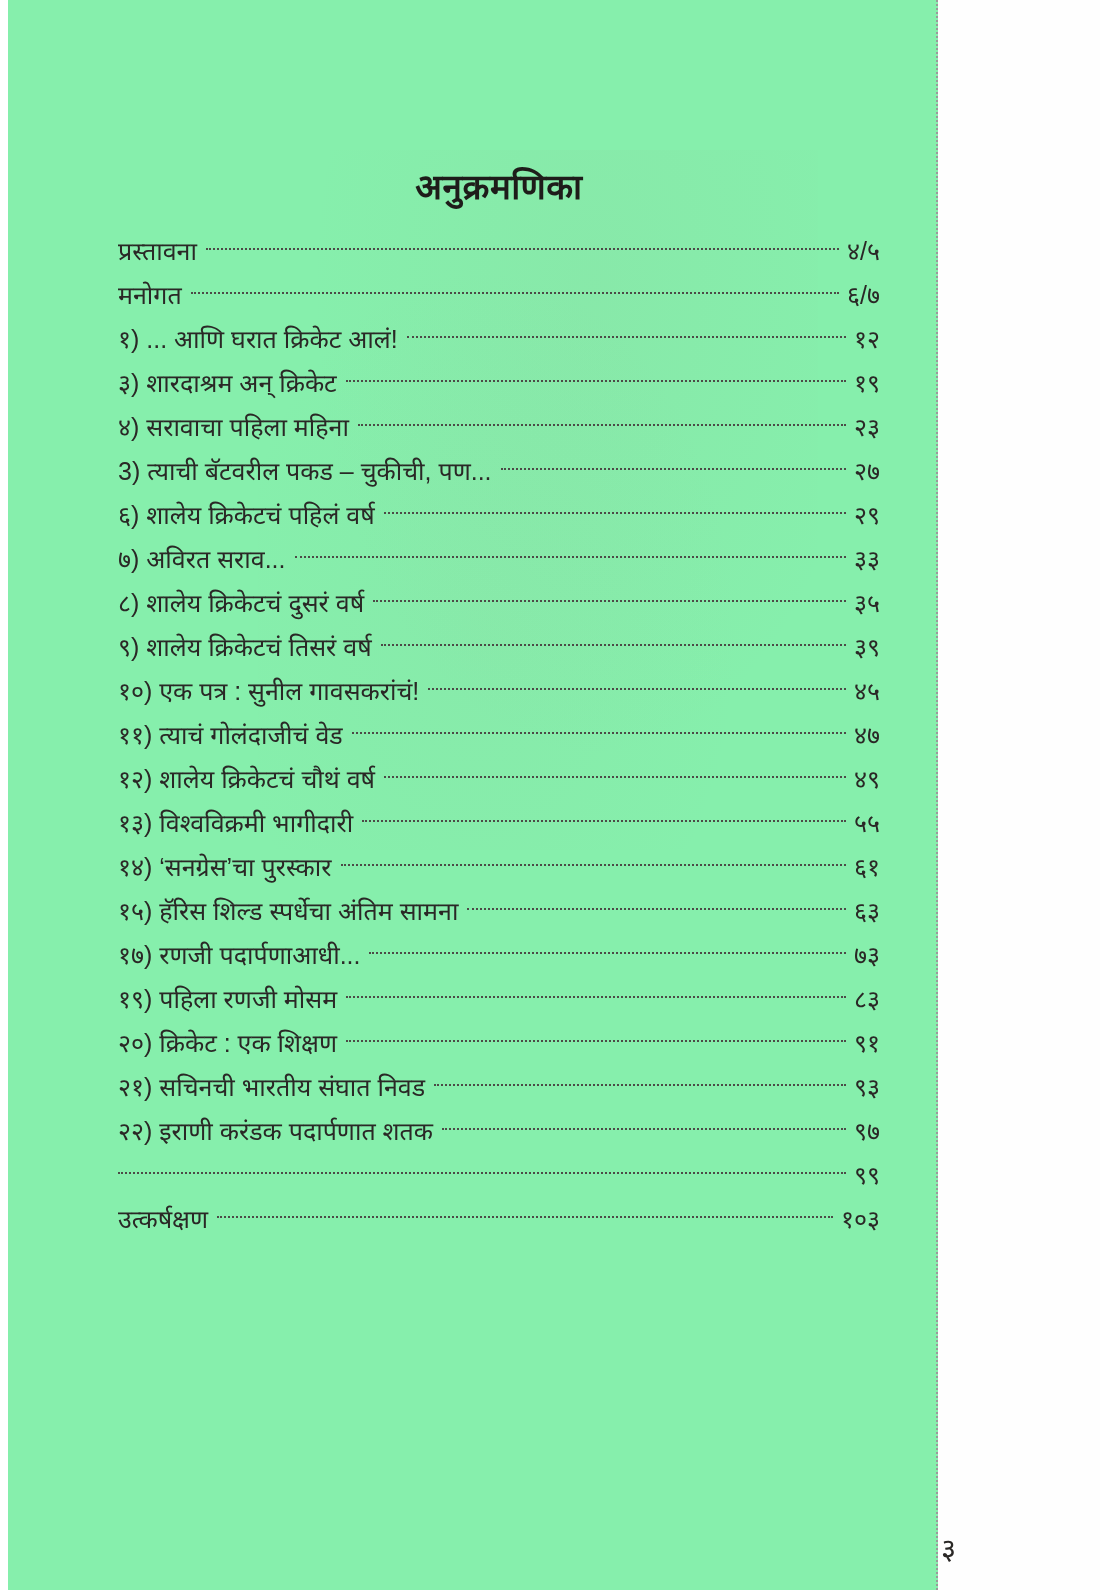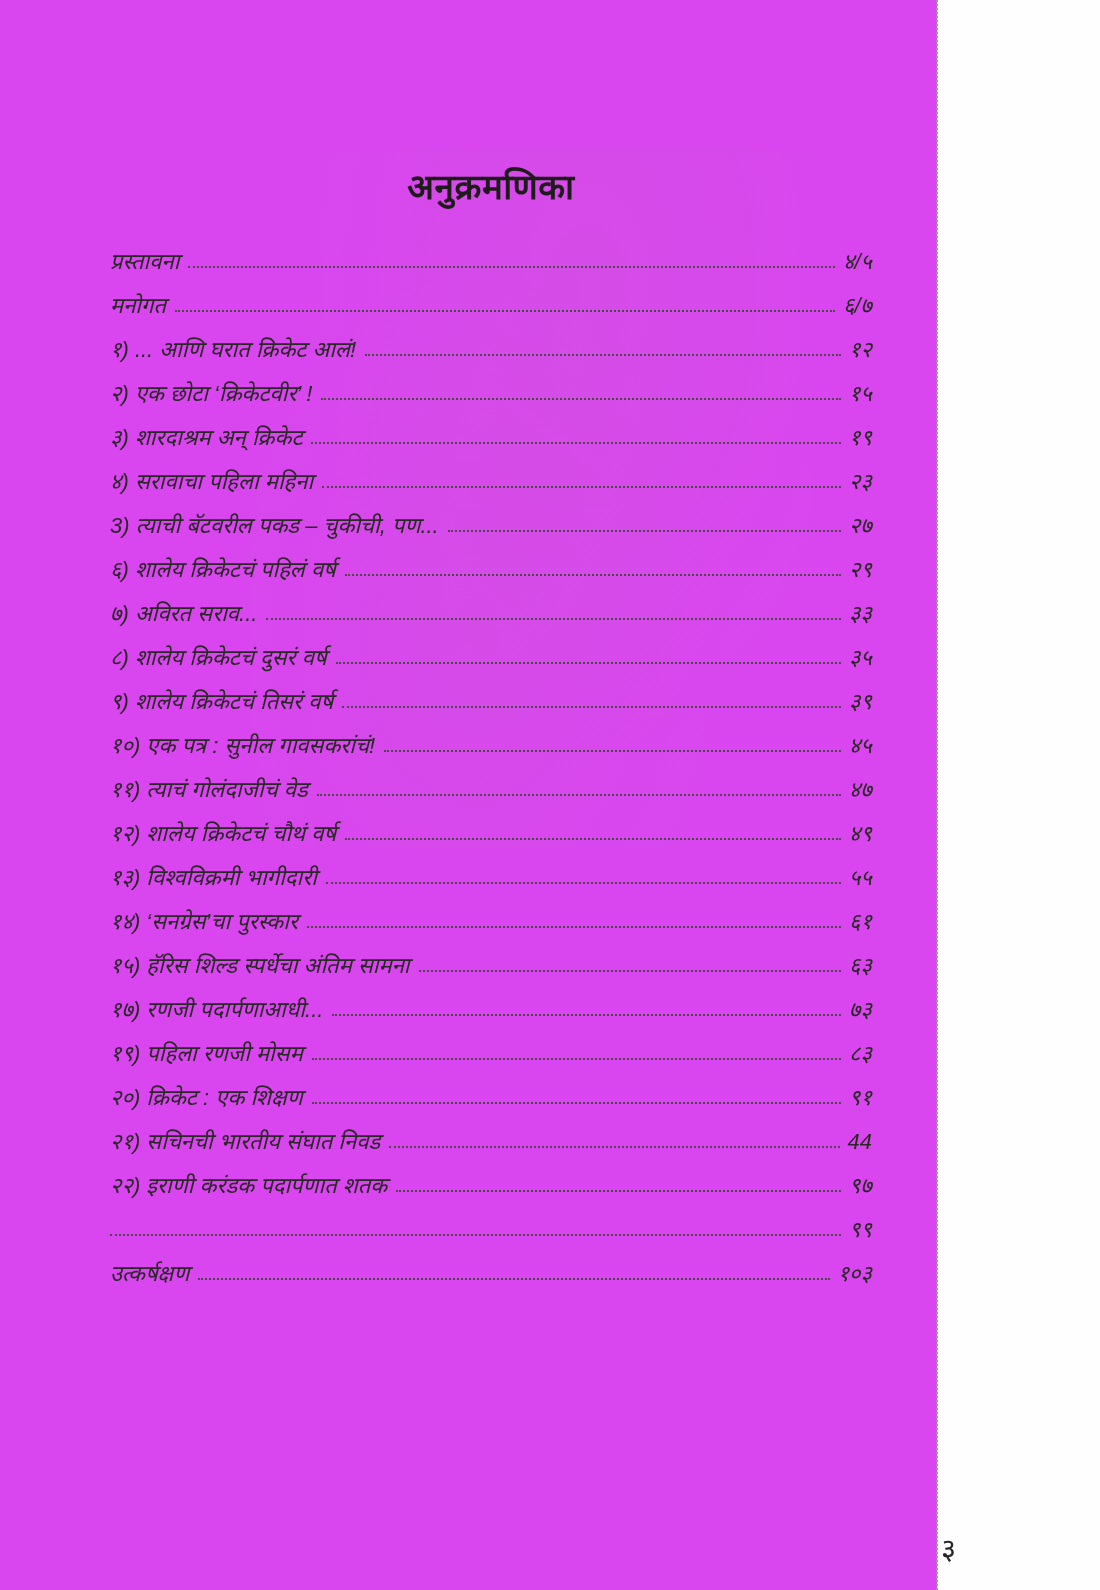--- a/index.html
+++ b/index.html
@@ -9,25 +9,25 @@
   body {
     width: 1100px;
     height: 1590px;
     background: #ffffff;
     font-family: "Liberation Sans", "DejaVu Sans", sans-serif;
     overflow: hidden;
     position: relative;
   }
   .page {
     position: absolute;
-    left: 0;
+    left: 8px;
     top: 0;
     width: 937px;
     height: 1590px;
-    background: #d946ef;
+    background: #86efac;
   }
   
   .page::before {
     content: "";
     position: absolute;
     left: 250px;
     top: 150px;
     width: 560px;
     height: 700px;
     background: radial-gradient(ellipse at 60% 20%, rgba(160,150,130,0.07), rgba(160,150,130,0) 60%),
@@ -67,25 +67,24 @@
     letter-spacing: 0.5px;
   }
   .toc {
     margin-top: 22px;
     display: flex;
     flex-direction: column;
   }
   .row {
     height: 44px;
     display: flex;
-    align-items: flex-end;
-    font-size: 22px;
+    align-items: center;
+    font-size: 25px;
     color: #2a2826;
     white-space: nowrap;
-    font-style: italic;
   }
   .label {
     flex: 0 0 auto;
     margin-right: 9px;
     line-height: 1.1;
   }
   .dots {
     flex: 1 1 auto;
     border-bottom: 2.5px dotted #4c4a47;
     margin-bottom: 6px;
@@ -123,25 +122,20 @@
     <span class="dots"></span>
     <span class="pg">६/७</span>
   </div>
 
   <div class="row">
     <span class="label">१) ... आणि घरात क्रिकेट आलं!</span>
     <span class="dots"></span>
     <span class="pg">१२</span>
   </div>
 
-  <div class="row">
-    <span class="label">२) एक छोटा ‘क्रिकेटवीर’ !</span>
-    <span class="dots"></span>
-    <span class="pg">१५</span>
-  </div>
 
   <div class="row">
     <span class="label">३) शारदाश्रम अन् क्रिकेट</span>
     <span class="dots"></span>
     <span class="pg">१९</span>
   </div>
 
   <div class="row">
     <span class="label">४) सरावाचा पहिला महिना</span>
     <span class="dots"></span>
@@ -230,21 +224,21 @@
 
   <div class="row">
     <span class="label">२०) क्रिकेट : एक शिक्षण</span>
     <span class="dots"></span>
     <span class="pg">९१</span>
   </div>
 
   <div class="row">
     <span class="label">२१) सचिनची भारतीय संघात निवड</span>
     <span class="dots"></span>
-    <span class="pg">44</span>
+    <span class="pg">९३</span>
   </div>
 
   <div class="row">
     <span class="label">२२) इराणी करंडक पदार्पणात शतक</span>
     <span class="dots"></span>
     <span class="pg">९७</span>
   </div>
 
   <div class="row">
     <span class="dots"></span>

